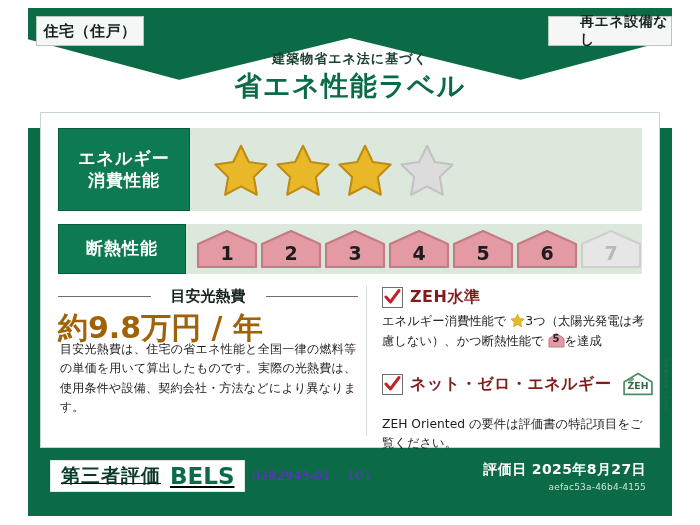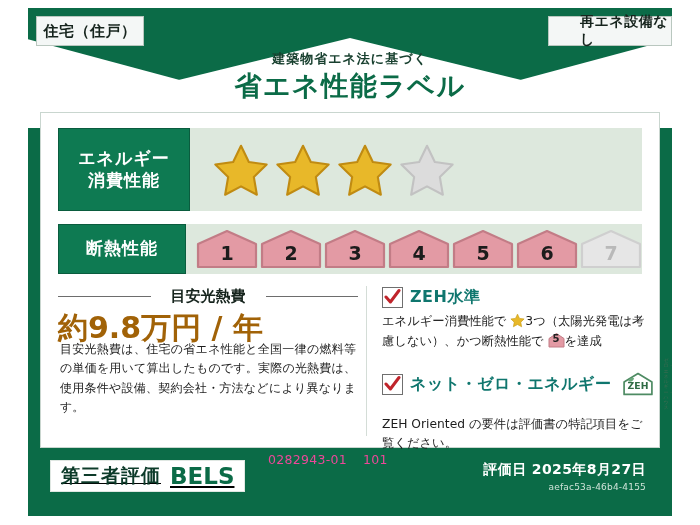--- a/index.html
+++ b/index.html
@@ -151,21 +151,21 @@
   .zeh-2{top:358px;}
   .zeh-head{
     display:flex;align-items:center;gap:7px;margin-bottom:4px;
   }
   .chk{
     width:19px;height:19px;border:1px solid #6f6f6f;background:#fff;
     position:relative;flex:0 0 auto;
   }
   .chk svg{position:absolute;left:1px;top:0px;}
   .zeh-title{
-    font-size:16px;font-weight:bold;color:#0f766e;letter-spacing:.5px;
+    font-size:16px;font-weight:bold;color:#7f1d1d;letter-spacing:.5px;
     white-space:nowrap;
   }
   .zeh-body{
     font-size:12.3px;color:#1d1d1d;line-height:1.62;
   }
   .inline-star{display:inline-block;vertical-align:-3px;width:15px;height:15px;}
   .inline-five{
     display:inline-block;vertical-align:-3px;
     width:17px;height:15px;position:relative;
   }
@@ -193,22 +193,22 @@
     text-decoration:underline;
   }
   .bels-jp{
     font-size:19px;font-weight:bold;color:#0d3b2a;letter-spacing:1px;
   }
   .bels-en{
     font-size:23px;font-weight:bold;color:#0b6b47;letter-spacing:0px;
     margin-left:9px;
   }
   .bels-code{
-    position:absolute;left:212px;top:0;
-    color:#ec4899;font-size:12.5px;letter-spacing:.3px;margin-left:16px;
+    position:absolute;left:212px;top:16px;
+    color:#6d28d9;font-size:12.5px;letter-spacing:.3px;
   }
   .bels-code .num2{margin-left:16px;}
   .eval-date{
     position:absolute;right:14px;top:9px;text-align:right;
   }
   .eval-date .d1{color:#ffffff;font-size:14px;font-weight:bold;letter-spacing:.4px;}
   .eval-date .d2{color:#cfe3d8;font-size:9px;margin-top:3px;letter-spacing:.2px;}
 </style>
 </head>
 <body>

